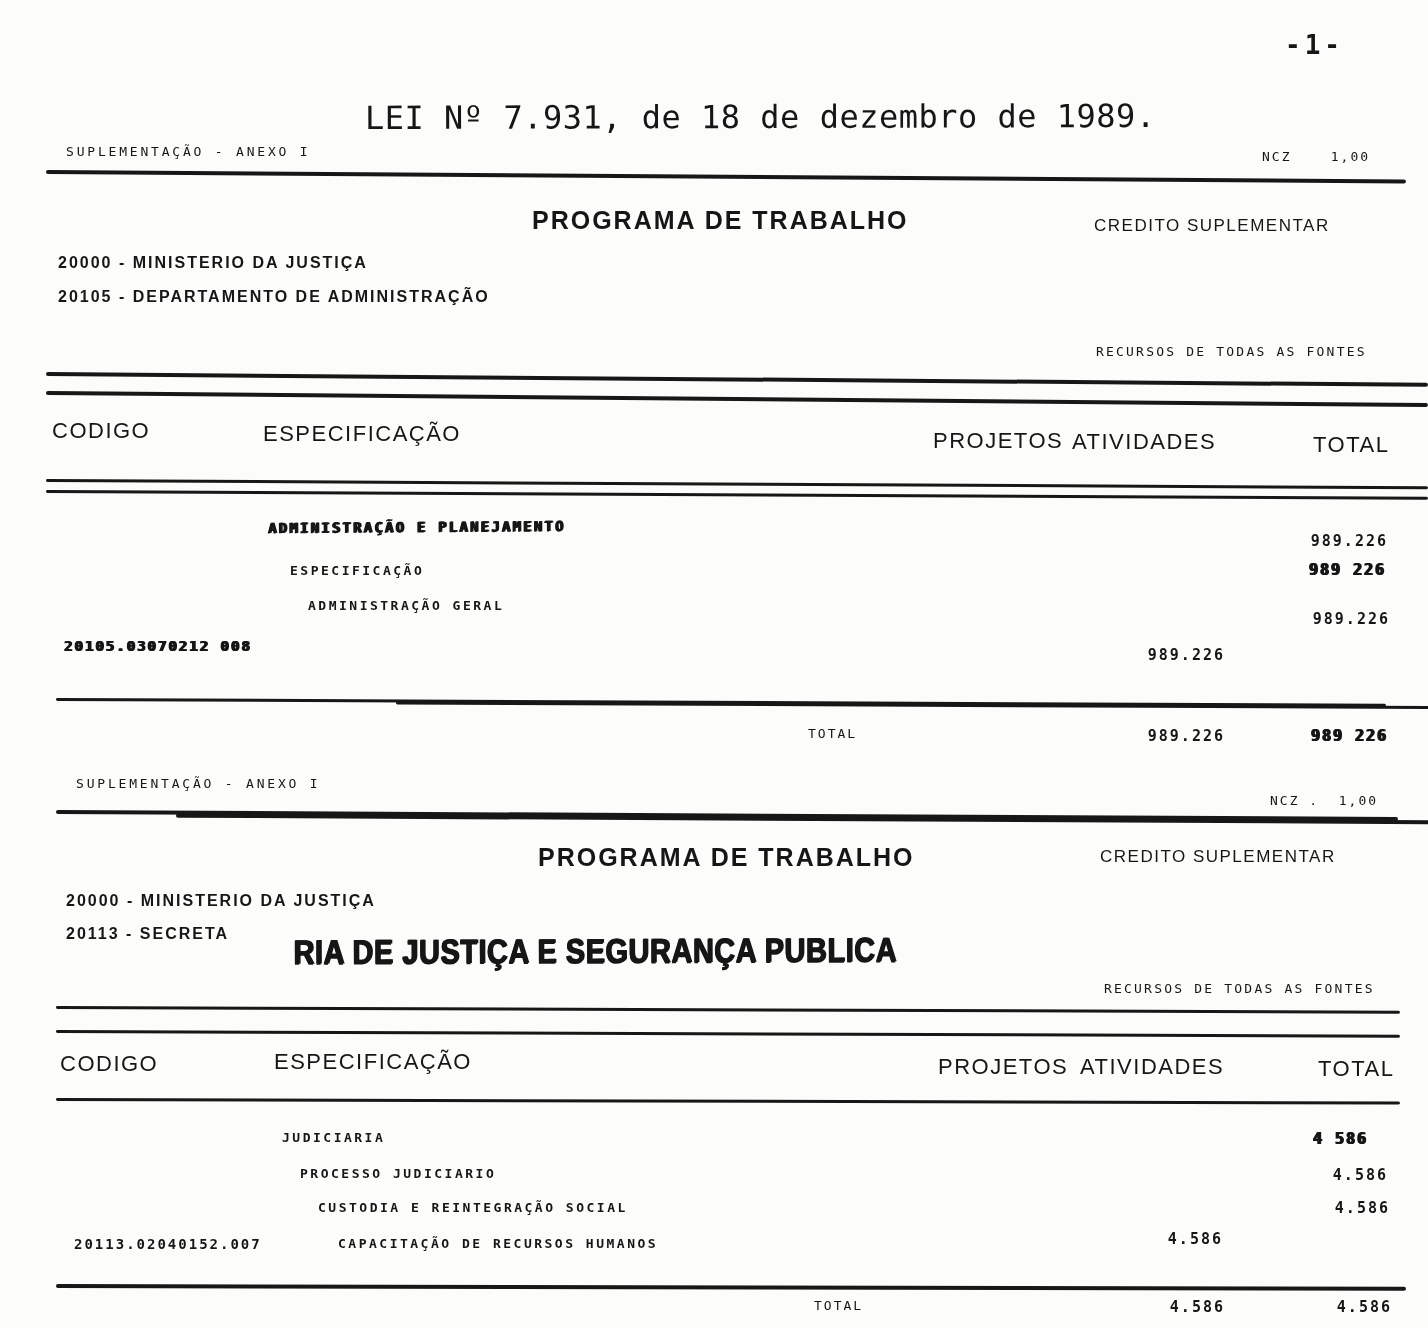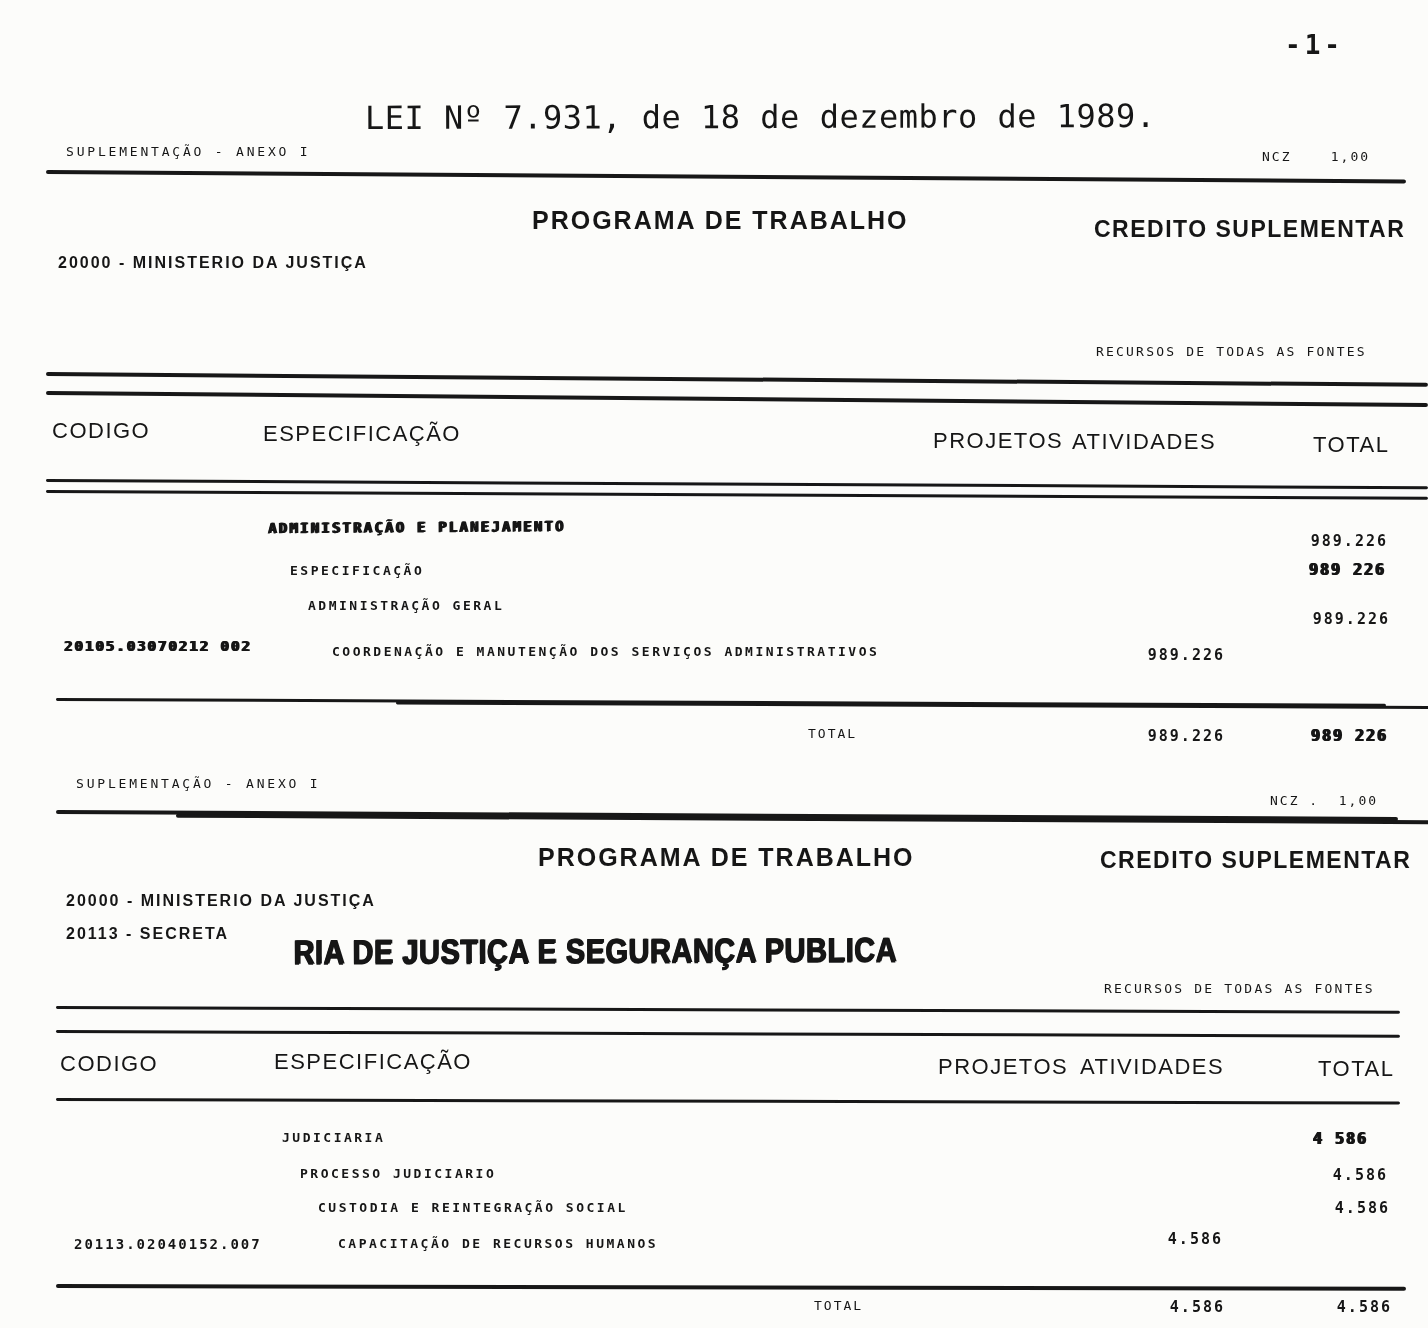--- a/index.html
+++ b/index.html
@@ -7,21 +7,21 @@
     position:relative; width:1428px; height:1328px;
     background:#fcfcfa; overflow:hidden;
     font-family:"DejaVu Sans Mono", monospace; color:#161616;
   }
   .t { position:absolute; white-space:pre; }
   
   .pageno { font-size:26px; font-weight:bold; letter-spacing:4px; }
   .title  { font-size:32px; letter-spacing:0.5px; transform:rotate(-0.15deg); }
   .sm     { font-size:13px; font-weight:normal; letter-spacing:2.8px; }
   .hdr    { font-family:"Liberation Sans", sans-serif; font-size:25px; font-weight:bold; letter-spacing:2px; }
-  .hdr2   { font-family:"Liberation Sans", sans-serif; font-size:23px; font-weight:bold; letter-spacing:1.5px; }
+  .hdr2   { font-family:"Liberation Sans", sans-serif; font-size:17px; font-weight:normal; letter-spacing:1.5px; }
   .org    { font-family:"Liberation Sans", sans-serif; font-size:16px; font-weight:bold; letter-spacing:2px; }
   .col    { font-family:"Liberation Sans", sans-serif; font-size:22px; letter-spacing:1.5px; }
   .spec   { font-size:13px; font-weight:bold; letter-spacing:2.5px; }
   .spec-lg{ font-size:14px; font-weight:bold; letter-spacing:2.2px; }
   .code   { font-size:14px; font-weight:bold; letter-spacing:2px; }
   .num    { font-size:15px; font-weight:bold; letter-spacing:2px; text-align:right; }
   .smudge { text-shadow: 1.1px 0 0 currentColor, -0.6px 0.4px 0 currentColor; }
   .stamp  {
     font-family:"Liberation Sans", sans-serif; font-size:29px; font-weight:bold;
     letter-spacing:0.5px; transform:scaleY(1.18) rotate(-0.2deg); transform-origin:left top;
@@ -38,20 +38,21 @@
   <div class="t title" style="left:365px; top:98px;">LEI Nº 7.931, de 18 de dezembro de 1989.</div>
 
   <div class="t sm" style="left:66px; top:144px;">SUPLEMENTAÇÃO - ANEXO I</div>
   <div class="t sm" style="left:1262px; top:149px; letter-spacing:2px;">NCZ    1,00</div>
   <div class="rule" style="left:46px; top:170px; width:1360px; height:4px; transform:rotate(0.4deg);"></div>
 
   <div class="t hdr" style="left:532px; top:206px;">PROGRAMA DE TRABALHO</div>
   <div class="t hdr2" style="left:1094px; top:216px;">CREDITO SUPLEMENTAR</div>
 
   <div class="t org" style="left:58px; top:254px;">20000 - MINISTERIO DA JUSTIÇA</div>
+  <div class="t org" style="left:58px; top:288px;">20105 - DEPARTAMENTO DE ADMINISTRAÇÃO</div>
 
   <div class="t sm" style="left:1096px; top:344px; letter-spacing:2.2px;">RECURSOS DE TODAS AS FONTES</div>
 
   <div class="rule" style="left:46px; top:372px; width:1382px; height:4px; transform:rotate(0.45deg);"></div>
   <div class="rule" style="left:46px; top:391px; width:1382px; height:4px; transform:rotate(0.5deg);"></div>
 
   <div class="t col" style="left:52px; top:418px;">CODIGO</div>
   <div class="t col" style="left:263px; top:421px;">ESPECIFICAÇÃO</div>
   <div class="t col" style="left:933px; top:428px;">PROJETOS</div>
   <div class="t col" style="left:1072px; top:429px;">ATIVIDADES</div>
@@ -62,22 +63,21 @@
 
   <div class="t spec-lg smudge" style="left:268px; top:519px; transform:rotate(-0.4deg);">ADMINISTRAÇÃO E PLANEJAMENTO</div>
   <div class="t num" style="right:40px; top:532px;">989.226</div>
 
   <div class="t spec" style="left:290px; top:563px;">ESPECIFICAÇÃO</div>
   <div class="t num smudge" style="right:42px; top:561px;">989 226</div>
 
   <div class="t spec" style="left:308px; top:598px;">ADMINISTRAÇÃO GERAL</div>
   <div class="t num" style="right:38px; top:610px;">989.226</div>
 
-  <div class="t code smudge" style="left:64px; top:638px;">20105.03070212 002</div>
-  <div class="t spec" style="left:332px; top:644px;">COORDENAÇÃO E MANUTENÇÃO DOS SERVIÇOS ADMINISTRATIVOS</div>
+  <div class="t code smudge" style="left:64px; top:638px;">20105.03070212 008</div>
   <div class="t num" style="right:203px; top:646px;">989.226</div>
 
   <div class="rule" style="left:56px; top:698px; width:1330px; height:3px; transform:rotate(0.25deg); box-shadow:340px 2px 0 0 #171717;"></div>
 
   <div class="t sm" style="left:808px; top:726px; letter-spacing:2px;">TOTAL</div>
   <div class="t num" style="right:203px; top:727px;">989.226</div>
   <div class="t num smudge" style="right:40px; top:727px;">989 226</div>
 
   <div class="t sm" style="left:76px; top:776px;">SUPLEMENTAÇÃO - ANEXO I</div>
   <div class="t sm" style="left:1270px; top:793px; letter-spacing:2px;">NCZ .  1,00</div>

